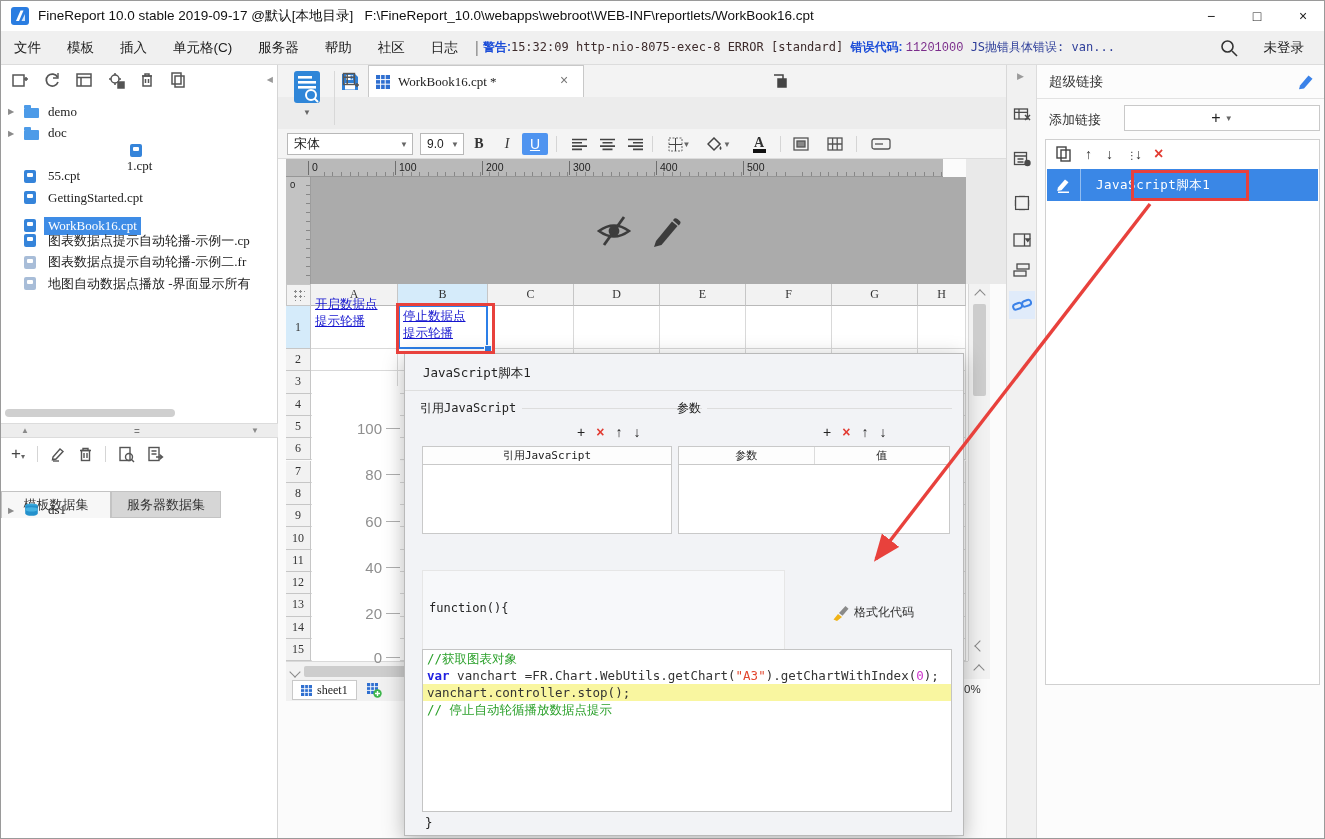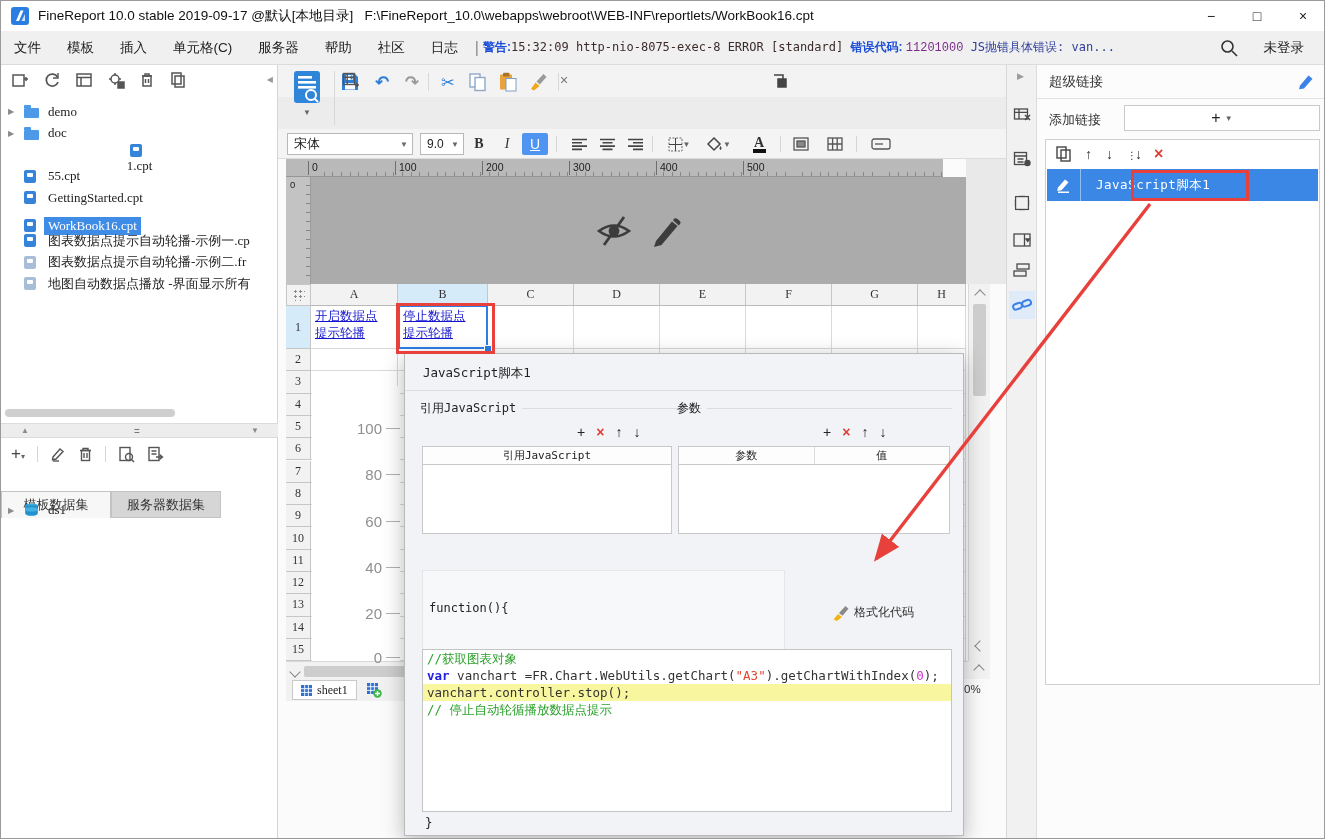--- a/index.html
+++ b/index.html
@@ -430,20 +430,29 @@
     </span>
     <span class="tsep" style="left:280px"></span>
 
     <span id="newtab-btn">
       <svg width="17" height="17" fill="none" stroke="#555" stroke-width="1.4">
           <rect x="1.5" y="1.5" width="11" height="11"></rect>
           <path d="M1.5 5.2 h11 M5.2 1.5 v11"></path>
           <path d="M13 13 h4 M15 11 v4" stroke-width="1.6"></path>
         </svg>
     </span>
+    <div id="doc-tab">
+      <span style="margin-left:7px">
+        <svg width="14" height="14">
+            <rect width="14" height="14" fill="#2f6fd0"></rect>
+            <path d="M0 4.6 h14 M0 9.2 h14 M4.6 0 v14 M9.2 0 v14" stroke="#fff" stroke-width="1"></path>
+          </svg>
+      </span>
+      <span class="lbl serif">WorkBook16.cpt *</span>
+    </div>
     <span id="tab-close">×</span>
     <span id="tabopts-btn">
       <svg width="16" height="16" fill="none" stroke="#444" stroke-width="1.5">
           <path d="M2 2 h9 v9"></path>
           <path d="M6 6 h8 v8 h-8 z" fill="#444"></path>
         </svg>
     </span>
 
     <div id="format-bar">
       <div class="fb" id="font-select">
@@ -687,21 +696,21 @@
         <div class="cell" style="left: 640px; top: 551.6px; width: 48px; height: 22.3px;"></div>
         <div class="cell" style="left: 33px; top: 573.9px; width: 87px; height: 22.3px;"></div>
         <div class="cell" style="left: 120px; top: 573.9px; width: 90px; height: 22.3px;"></div>
         <div class="cell" style="left: 210px; top: 573.9px; width: 86px; height: 22.3px;"></div>
         <div class="cell" style="left: 296px; top: 573.9px; width: 86px; height: 22.3px;"></div>
         <div class="cell" style="left: 382px; top: 573.9px; width: 86px; height: 22.3px;"></div>
         <div class="cell" style="left: 468px; top: 573.9px; width: 86px; height: 22.3px;"></div>
         <div class="cell" style="left: 554px; top: 573.9px; width: 86px; height: 22.3px;"></div>
         <div class="cell" style="left: 640px; top: 573.9px; width: 48px; height: 22.3px;"></div>
       </div>
-    <div class="cell-link serif" style="left:37px;top:243px;width:82px">开启数据点
+    <div class="cell-link serif" style="left:37px;top:231px;width:82px">开启数据点
 提示轮播</div>
     <div class="cell-link serif" style="left:125px;top:243px;width:84px">停止数据点
 提示轮播</div>
     <div id="b1-select"></div>
     <div id="b1-handle"></div>
     <div id="chart">
         <div class="axis-row" style="top: 33px;">
           <span class="axis-lbl">100</span>
           <span class="axis-tick"></span>
         </div>

